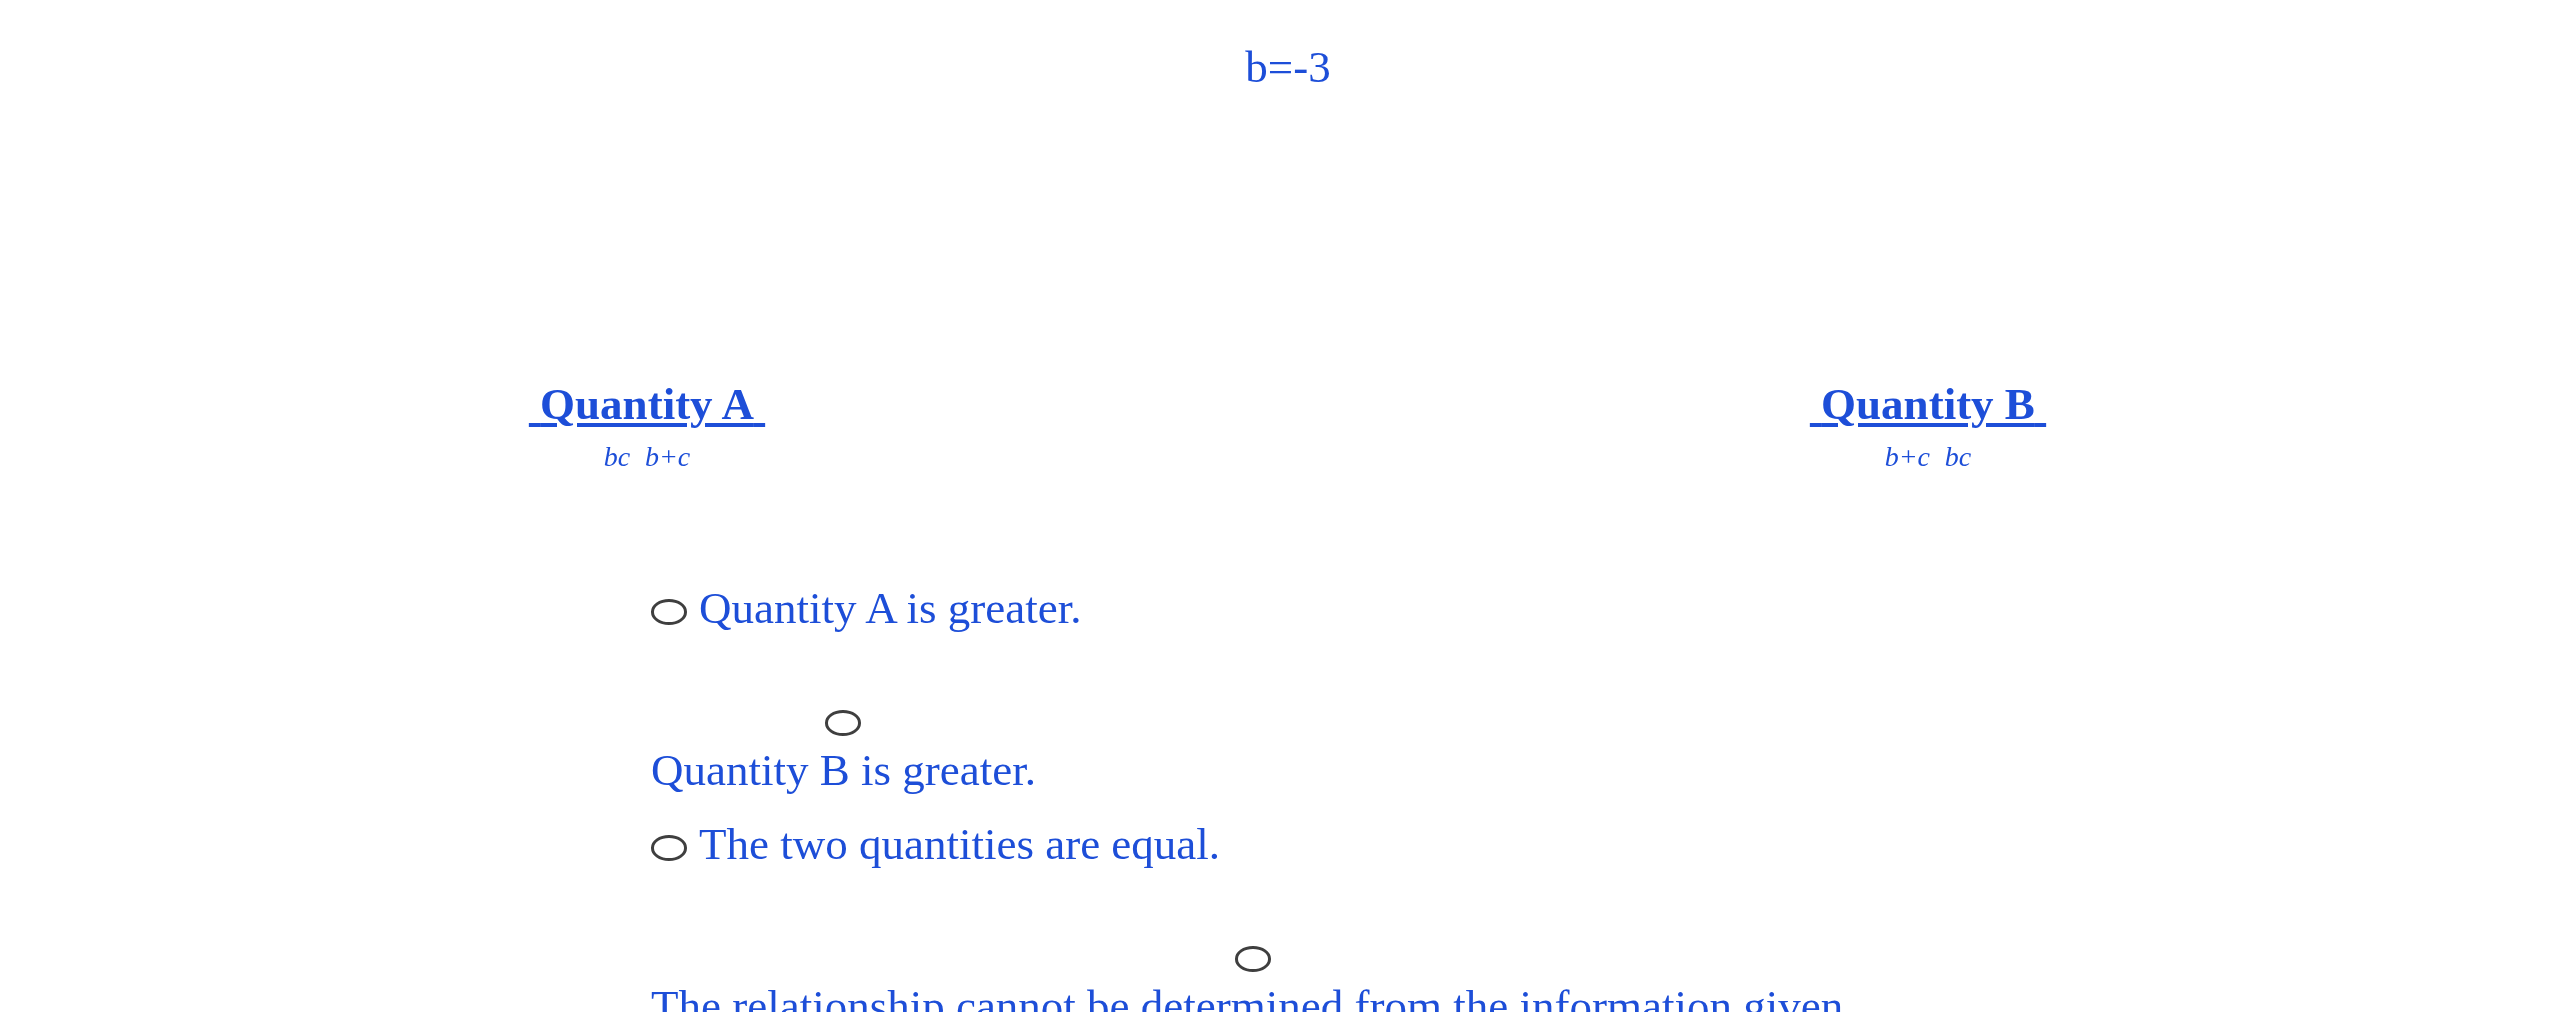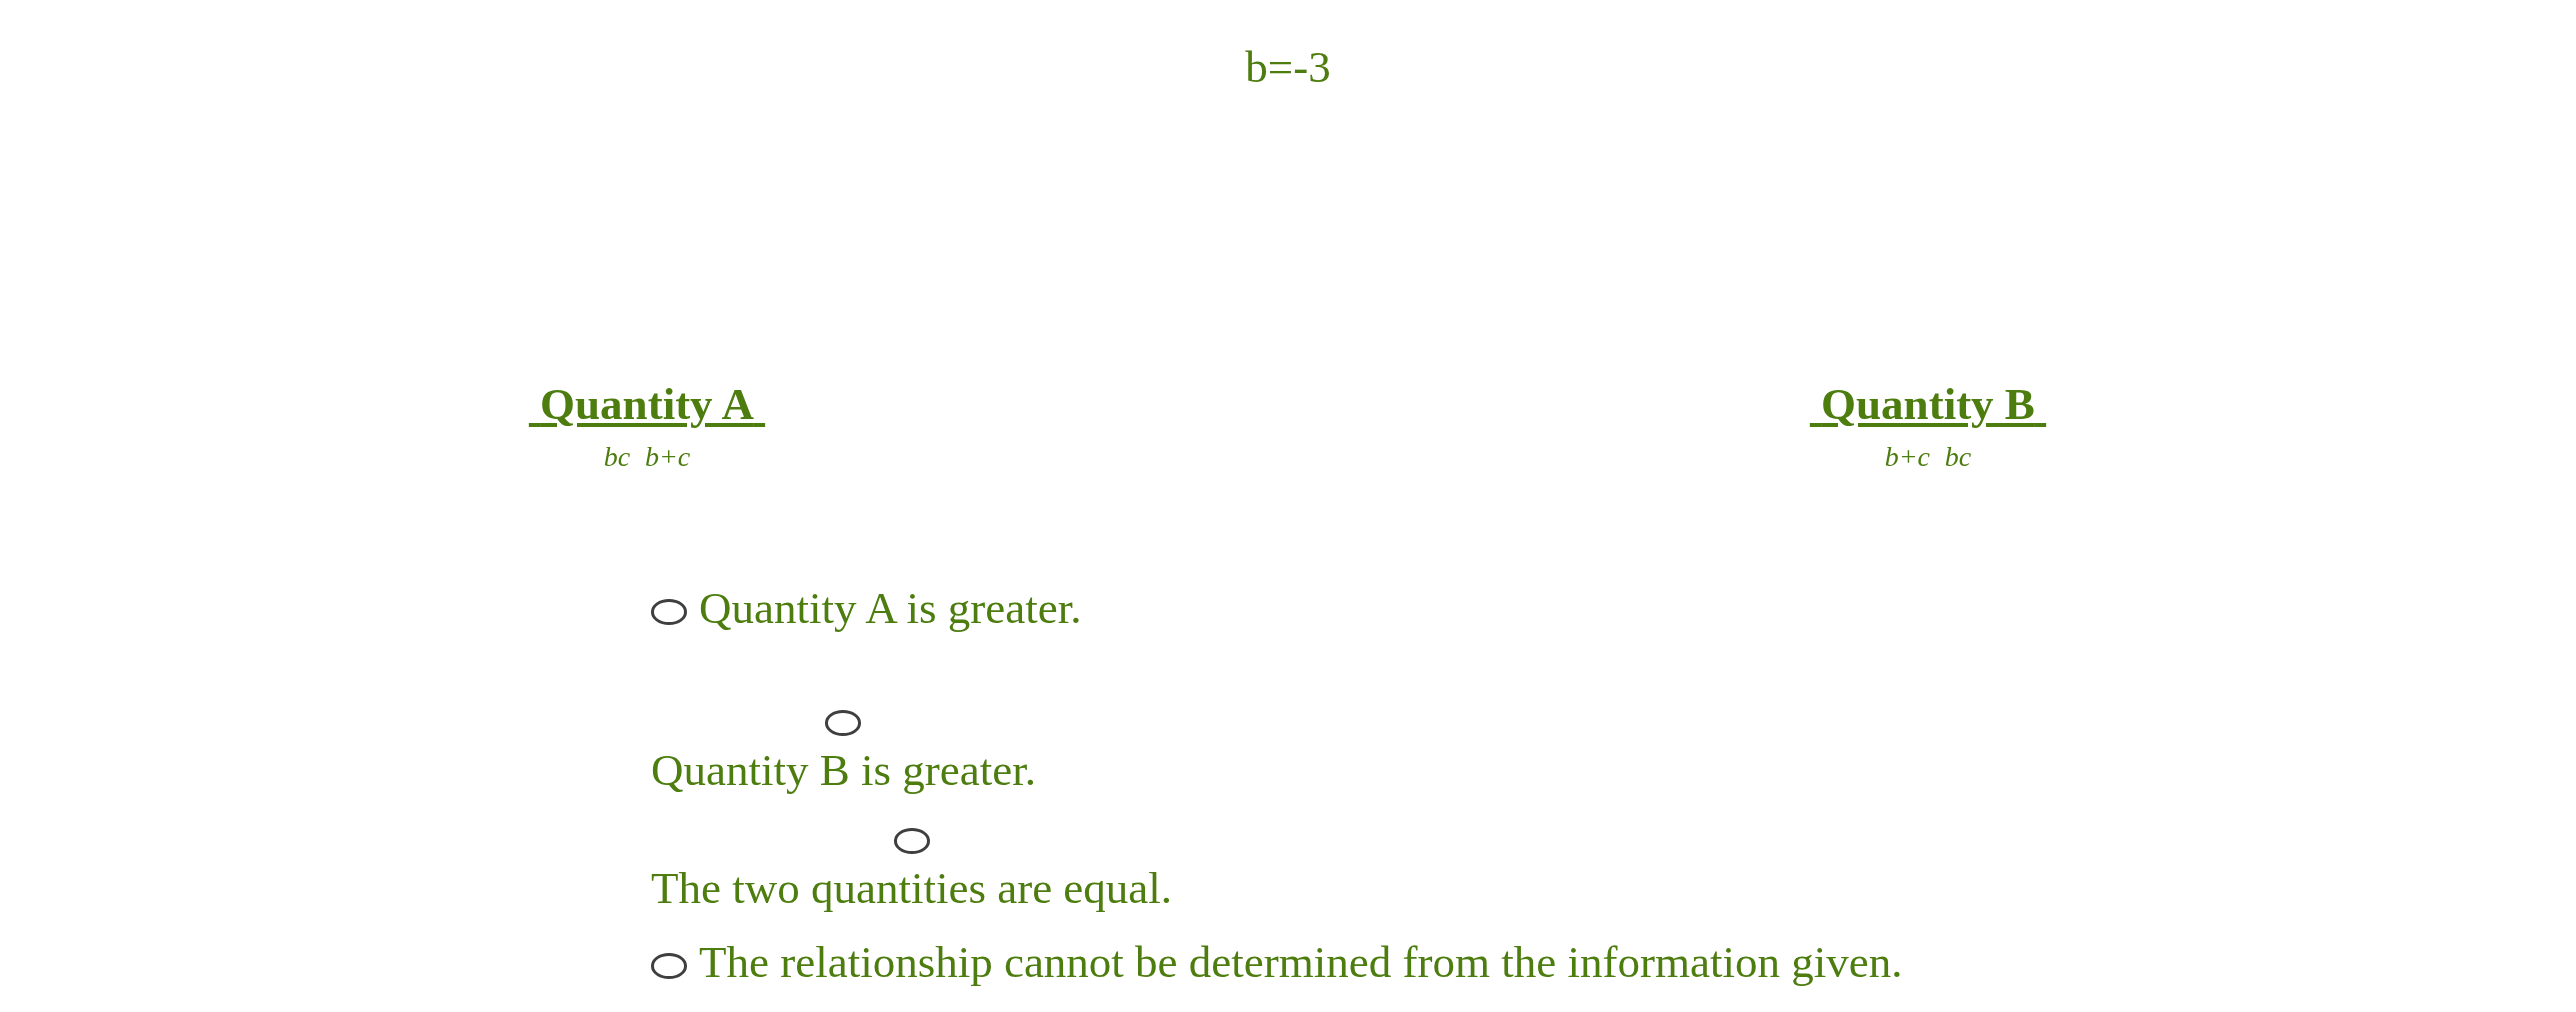--- a/index.html
+++ b/index.html
@@ -6,21 +6,21 @@
     margin: 0;
     padding: 0;
     background: #ffffff;
   }
   .screen {
     position: relative;
     width: 2576px;
     height: 1013px;
     background: #ffffff;
     font-family: "Liberation Serif", serif;
-    color: #4d7c0f;
+    color: #1d4ed8;
     overflow: hidden;
   }
   .given {
     position: absolute;
     left: 0;
     width: 100%;
     text-align: center;
     font-size: 45px;
     line-height: 1;
   }
@@ -69,22 +69,22 @@
     left: 651px;
     height: 48px;
     display: flex;
     align-items: center;
     gap: 12px;
     font-size: 45px;
     cursor: pointer;
   }
   .option-1 { top: 584px; }
   .option-2 { top: 702px; flex-direction: column; }
-  .option-3 { top: 820px; flex-direction: column; }
-  .option-4 { top: 938px; }
+  .option-3 { top: 820px; }
+  .option-4 { top: 938px; flex-direction: column; }
 
   .radio {
     box-sizing: border-box;
     flex: 0 0 auto;
     width: 36px;
     height: 25.6px;
     margin-top: 8.2px;
     border: 3.3px solid #3f3f3f;
     border-radius: 50%;
     background: #ffffff;

